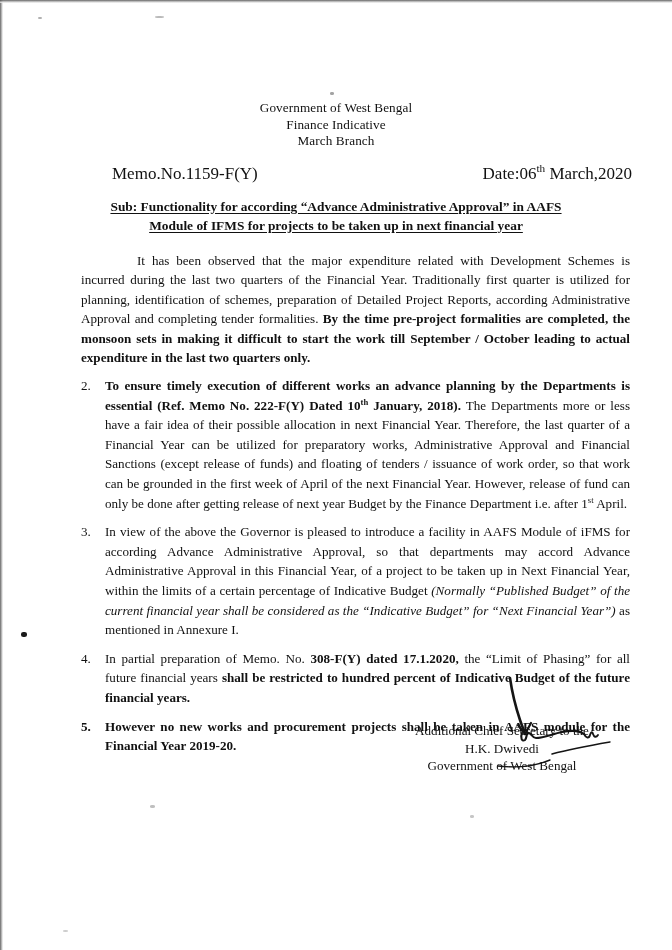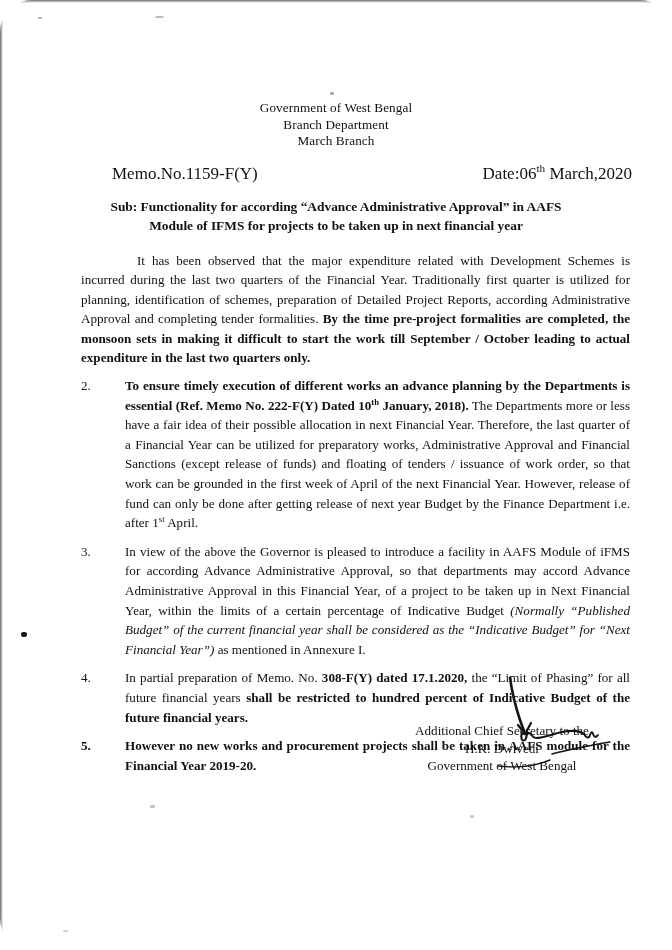--- a/index.html
+++ b/index.html
@@ -11,21 +11,20 @@
     font-family: "Liberation Serif", "DejaVu Serif", serif;
     color: #111111;
   }
   #page {
     position: relative;
     width: 672px;
     height: 950px;
     background: #ffffff;
     overflow: hidden;
     box-sizing: border-box;
-    border-radius: 32px;
   }
   
   .edge-left {
     position: absolute;
     left: 0; top: 0;
     width: 3px; height: 950px;
     background: linear-gradient(90deg, #4a4a4a 0%, #8d8d8d 35%, #ffffff 100%);
     opacity: .85;
   }
   .edge-top {
@@ -87,20 +86,21 @@
   
   .subject {
     margin-top: 13px;
     text-align: center;
     font-weight: bold;
     font-size: 13.4px;
     line-height: 19px;
     padding: 0 56px;
   }
   .subject span.u {
+    text-decoration: underline;
     text-underline-offset: 2px;
   }
 
   
   .body-block {
     margin-top: 16px;
     padding-left: 81px;
     padding-right: 42px;
   }
   p.para {
@@ -119,21 +119,21 @@
     margin-bottom: 9px;
   }
   .numbered .num {
     position: absolute;
     left: 0;
     top: 0;
     font-size: 13.1px;
     line-height: 19.6px;
   }
   .numbered.bold-num .num { font-weight: bold; }
-  .numbered p.para { margin-bottom: 0; margin-left: 20px; }
+  .numbered p.para { margin-bottom: 0; }
   b { font-weight: bold; }
   i { font-style: italic; }
 
   
   .sign-area {
     position: absolute;
     left: 0;
     top: 676px;
     width: 672px;
     height: 120px;
@@ -166,21 +166,21 @@
   <div class="speck s3"></div>
   <div class="speck s4"></div>
   <div class="speck s5"></div>
   <div class="speck s6"></div>
   <div class="speck s7"></div>
 
   <div class="content">
 
     <div class="letterhead">
       <div>Government of West Bengal</div>
-      <div>Branch Department</div>
+      <div>Finance Indicative</div>
       <div>March Branch</div>
     </div>
 
     <div class="memo-row">
       <span class="memo-no">Memo.No.1159-F(Y)</span>
       <span class="memo-date"><span>Date:06</span><sup>th</sup><span> March,2020</span></span>
     </div>
 
     <div class="subject">
       <span class="u">Sub: Functionality for according “Advance Administrative Approval” in AAFS</span><br>

